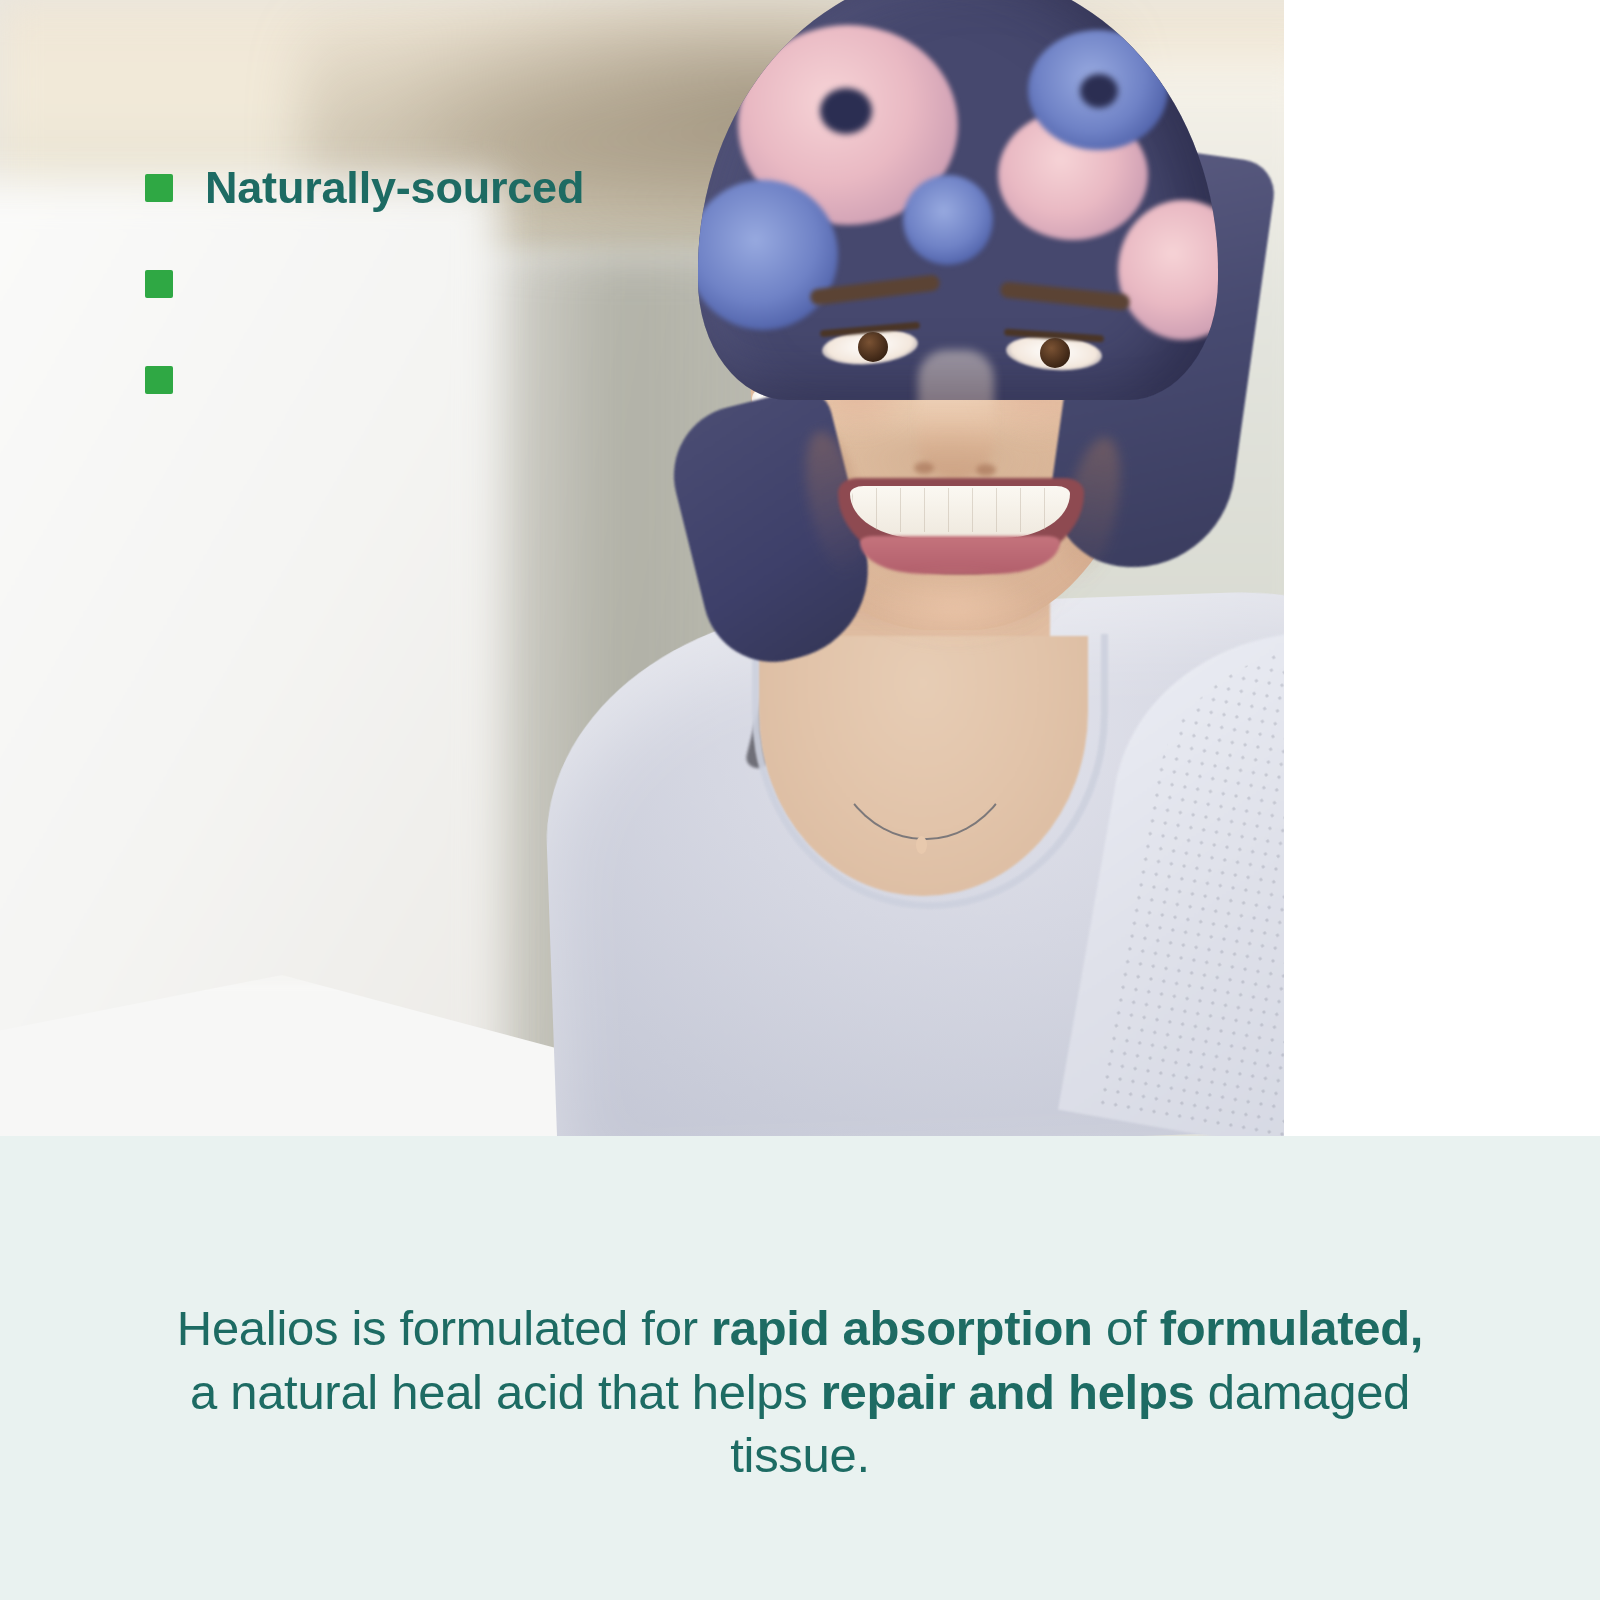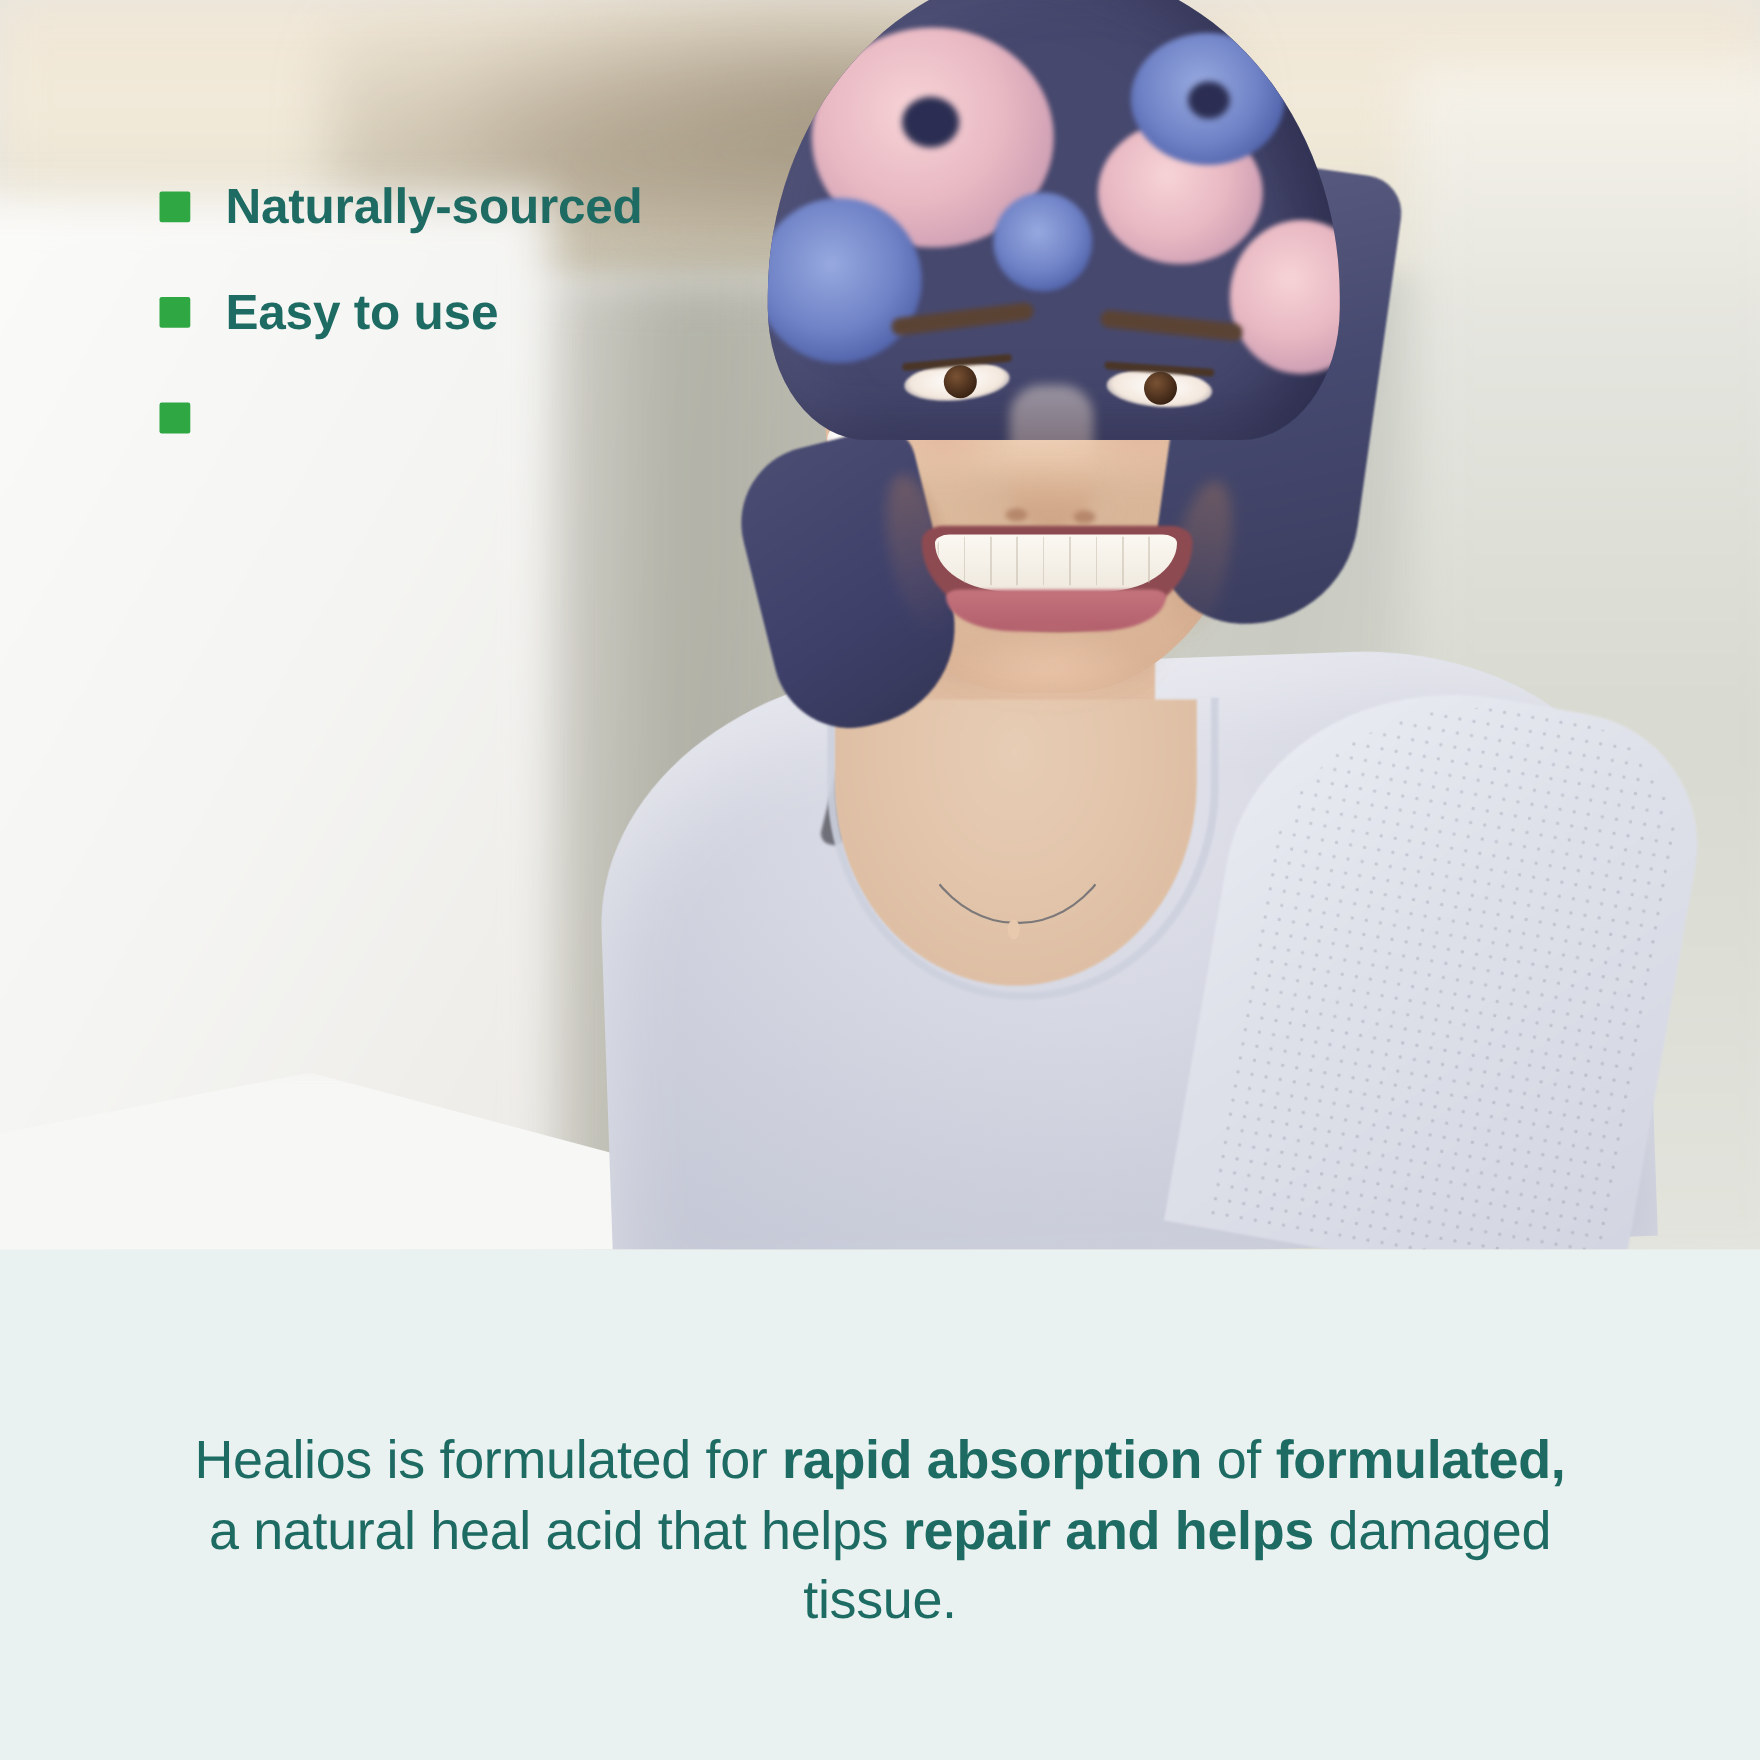--- a/index.html
+++ b/index.html
@@ -1,21 +1,21 @@
 <!DOCTYPE html>
 <html><head>
 <meta charset="utf-8">
 <style>
   html,body{margin:0;padding:0;background:#fff;}
   body{width:1600px;height:1600px;overflow:hidden;font-family:"Liberation Sans",sans-serif;}
 
   #page{position:relative;width:1600px;height:1600px;overflow:hidden;background:#fff;}
 
   
-  .photo{position:absolute;left:0;top:0;width:1600px;height:1136px;overflow:hidden;
+  .photo{position:absolute;left:0;top:0;width:1284px;height:1136px;overflow:hidden;
          background:#e9e6df;}
 
   
   .bg-sky{position:absolute;left:0;top:0;width:1600px;height:330px;
           background:linear-gradient(180deg,#efe6d6 0%,#f2ead9 28%,#e8e3d3 62%,#ddddd2 100%);
           filter:blur(18px);}
   .bg-trees{position:absolute;left:300px;top:-30px;width:820px;height:300px;
             background:radial-gradient(ellipse at 30% 60%,rgba(150,135,110,.55) 0%,rgba(150,135,110,0) 62%),
                        radial-gradient(ellipse at 58% 45%,rgba(120,106,85,.55) 0%,rgba(120,106,85,0) 58%),
                        radial-gradient(ellipse at 78% 70%,rgba(160,148,122,.45) 0%,rgba(160,148,122,0) 60%);
@@ -232,21 +232,20 @@
       <div class="chin"></div>
     </div>
 
     <ul class="bullets" style="list-style:none;margin:0;padding:0;">
       <li class="bullet-row">
         <span class="bullet-sq" style="background: rgb(47, 168, 68);"></span>
         <span class="bullet-text" style="color: rgb(29, 107, 99);">Naturally-sourced</span>
       </li>
       <li class="bullet-row">
         <span class="bullet-sq" style="background: rgb(47, 168, 68);"></span>
-        <span class="bullet-text" style="color: rgb(29, 107, 99);">Easy to use</span>
       </li>
       <li class="bullet-row">
         <span class="bullet-sq" style="background: rgb(47, 168, 68);"></span>
       </li>
     </ul>
   </div>
 
   <div class="panel" style="background: rgb(233, 242, 240);">
     <p class="panel-text" style="color: rgb(29, 107, 99);">
       <span>Healios is formulated for </span><b>rapid absorption</b><span> of </span><b>formulated,</b><span> a natural heal acid that helps </span><b>repair and helps</b><span> damaged tissue.</span>

